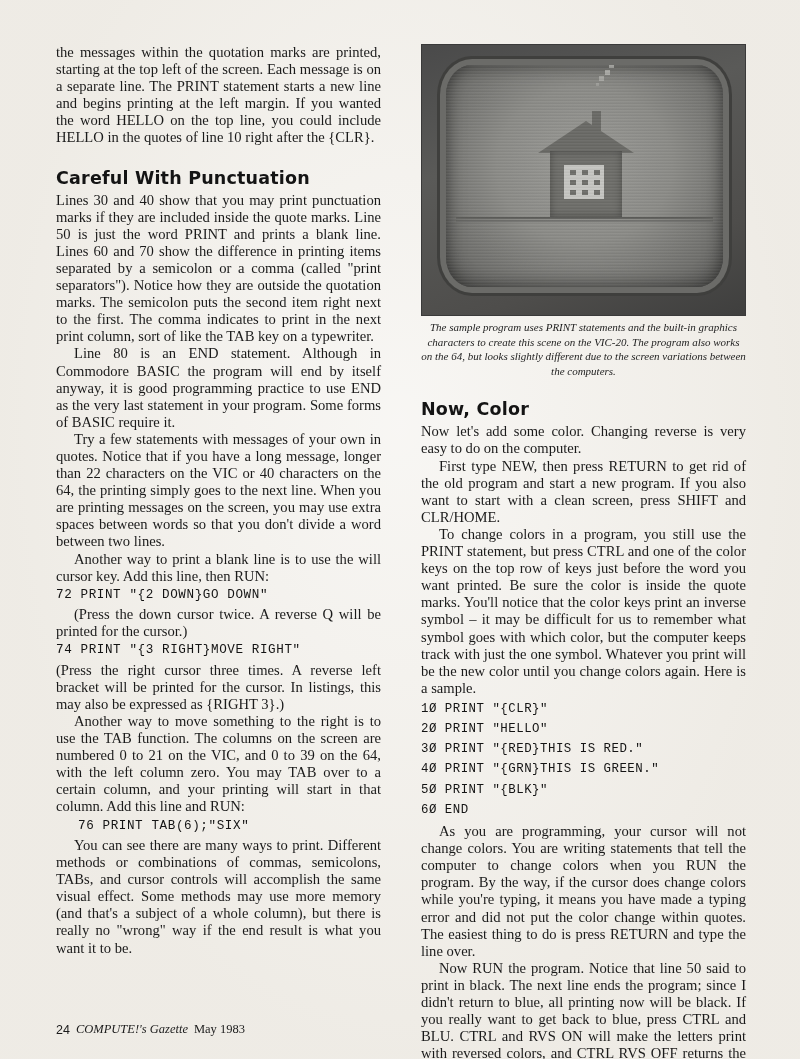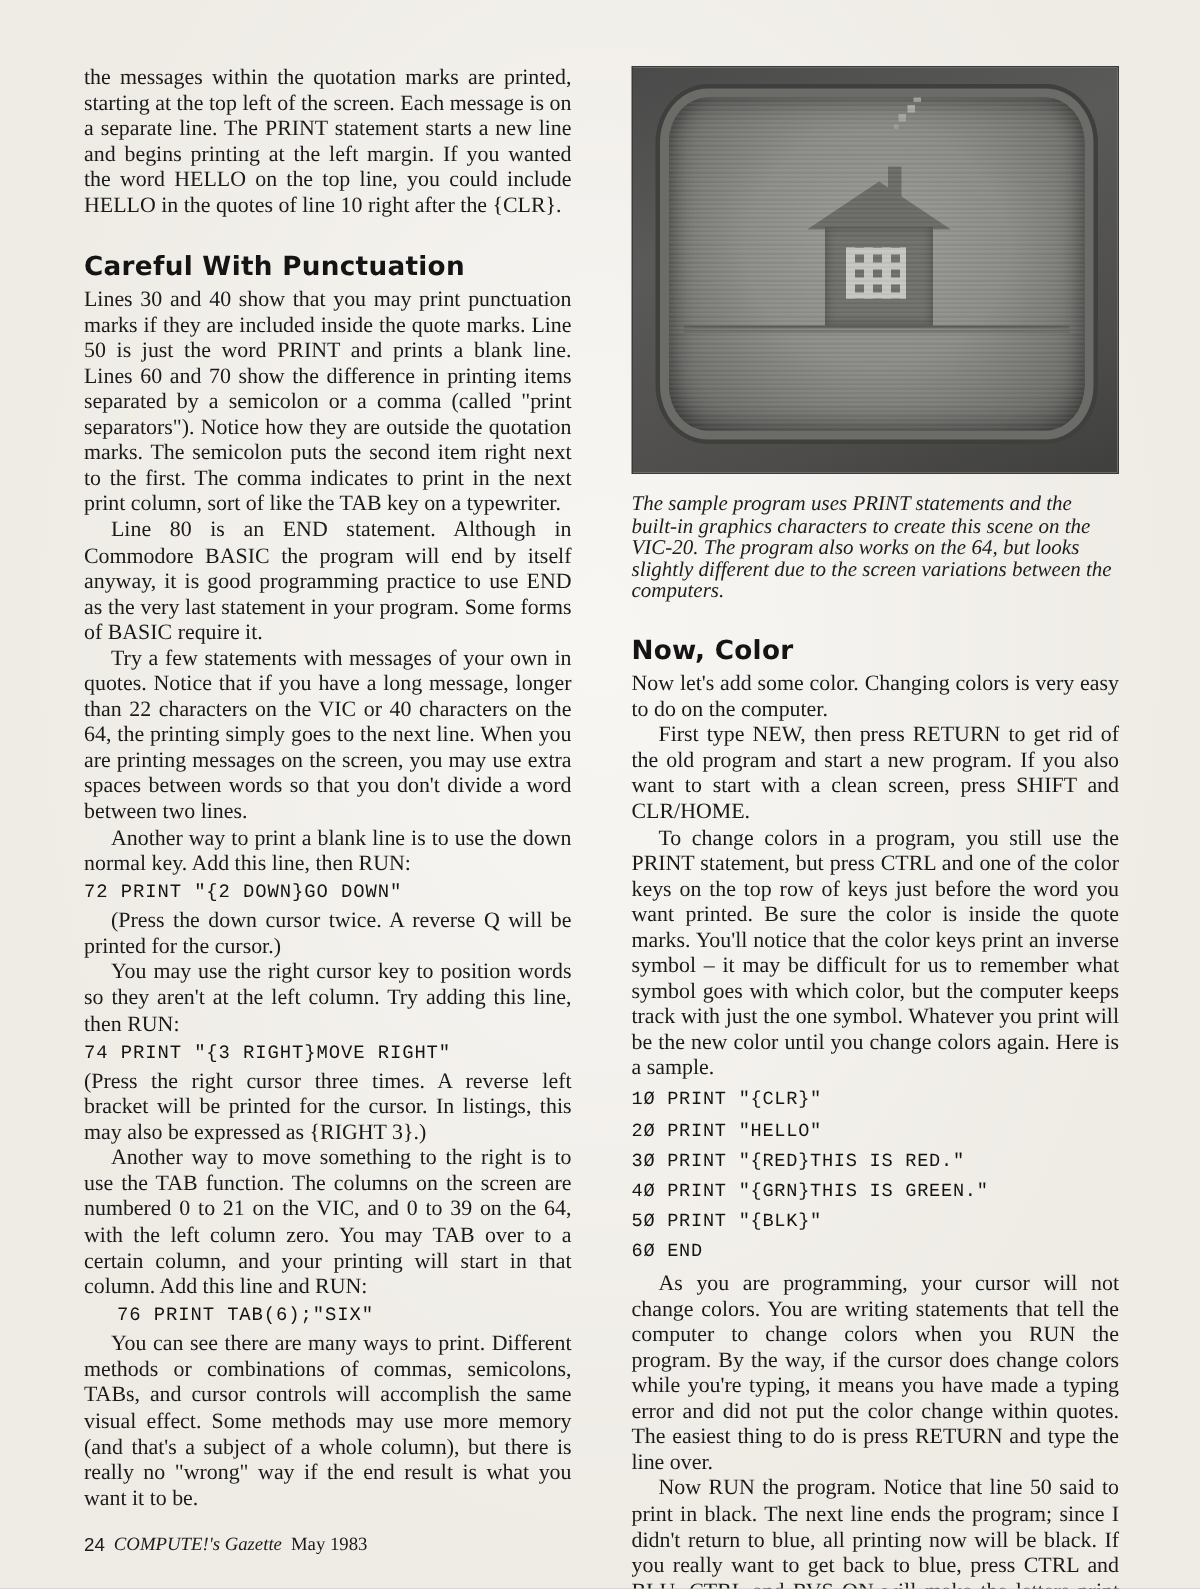--- a/index.html
+++ b/index.html
@@ -161,25 +161,25 @@
     width: 40px; height: 34px;
     background-image:
       linear-gradient(to right, #d6d6d2 0 6px, transparent 6px 12px),
       linear-gradient(to bottom, #d6d6d2 0 5px, transparent 5px 10px);
     background-size: 12px 100%, 100% 10px;
     opacity: 0.85;
   }
   .caption {
     font-family: "Liberation Serif", serif;
     font-style: italic;
-    font-size: 14px;
+    font-size: 11px;
     line-height: 14.6px;
-    margin-top: 14px;
+    margin-top: 4px;
     color: #1d1d1d;
-    text-align: left;
+    text-align: center;
   }
 
   .footer {
     position: absolute;
     left: 56px;
     bottom: 22px;
     width: 690px;
     font-family: "Liberation Serif", serif;
     font-size: 12.5px;
     color: #1b1b1b;
@@ -198,26 +198,25 @@
 
       <div class="col col-left">
 
         <p class="noindent">the messages within the quotation marks are printed, starting at the top left of the screen. Each message is on a separate line. The PRINT statement starts a new line and begins printing at the left margin. If you wanted the word HELLO on the top line, you could include HELLO in the quotes of line 10 right after the {CLR}.</p>
 
         <h2 class="head">Careful With Punctuation</h2>
 
         <p class="noindent">Lines 30 and 40 show that you may print punctuation marks if they are included inside the quote marks. Line 50 is just the word PRINT and prints a blank line. Lines 60 and 70 show the difference in printing items separated by a semicolon or a comma (called "print separators"). Notice how they are outside the quotation marks. The semicolon puts the second item right next to the first. The comma indicates to print in the next print column, sort of like the TAB key on a typewriter.</p>
         <p class="indent">Line 80 is an END statement. Although in Commodore BASIC the program will end by itself anyway, it is good programming practice to use END as the very last statement in your program. Some forms of BASIC require it.</p>
         <p class="indent">Try a few statements with messages of your own in quotes. Notice that if you have a long message, longer than 22 characters on the VIC or 40 characters on the 64, the printing simply goes to the next line. When you are printing messages on the screen, you may use extra spaces between words so that you don't divide a word between two lines.</p>
-        <p class="indent">Another way to print a blank line is to use the down normal key. Add this line, then RUN:</p>
+        <p class="indent">Another way to print a blank line is to use the will cursor key. Add this line, then RUN:</p>
 
         <div class="code">72 PRINT "{2 DOWN}GO DOWN"</div>
 
         <p class="indent">(Press the down cursor twice. A reverse Q will be printed for the cursor.)</p>
-        <p class="indent">You may use the right cursor key to position words so they aren't at the left column. Try adding this line, then RUN:</p>
 
         <div class="code">74 PRINT "{3 RIGHT}MOVE RIGHT"</div>
 
         <p class="noindent">(Press the right cursor three times. A reverse left bracket will be printed for the cursor. In listings, this may also be expressed as {RIGHT 3}.)</p>
         <p class="indent">Another way to move something to the right is to use the TAB function. The columns on the screen are numbered 0 to 21 on the VIC, and 0 to 39 on the 64, with the left column zero. You may TAB over to a certain column, and your printing will start in that column. Add this line and RUN:</p>
 
         <div class="code ind">76 PRINT TAB(6);"SIX"</div>
 
         <p class="indent">You can see there are many ways to print. Different methods or combinations of commas, semicolons, TABs, and cursor controls will accomplish the same visual effect. Some methods may use more memory (and that's a subject of a whole column), but there is really no "wrong" way if the end result is what you want it to be.</p>
       </div>
@@ -235,21 +234,21 @@
                 <div class="windowgrid"></div>
                 <div class="ground"></div>
               </div>
             </div>
           </div>
           <div class="caption">The sample program uses PRINT statements and the built-in graphics characters to create this scene on the VIC-20. The program also works on the 64, but looks slightly different due to the screen variations between the computers.</div>
         </div>
 
         <h2 class="head">Now, Color</h2>
 
-        <p class="noindent">Now let's add some color. Changing colors is very easy to do on the computer.</p>
+        <p class="noindent">Now let's add some color. Changing reverse is very easy to do on the computer.</p>
         <p class="indent">First type NEW, then press RETURN to get rid of the old program and start a new program. If you also want to start with a clean screen, press SHIFT and CLR/HOME.</p>
         <p class="indent">To change colors in a program, you still use the PRINT statement, but press CTRL and one of the color keys on the top row of keys just before the word you want printed. Be sure the color is inside the quote marks. You'll notice that the color keys print an inverse symbol – it may be difficult for us to remember what symbol goes with which color, but the computer keeps track with just the one symbol. Whatever you print will be the new color until you change colors again. Here is a sample.</p>
 
         <div class="listing">1Ø PRINT "{CLR}"</div>
         <div class="listing">2Ø PRINT "HELLO"</div>
         <div class="listing">3Ø PRINT "{RED}THIS IS RED."</div>
         <div class="listing">4Ø PRINT "{GRN}THIS IS GREEN."</div>
         <div class="listing">5Ø PRINT "{BLK}"</div>
         <div class="listing">6Ø END</div>
 

